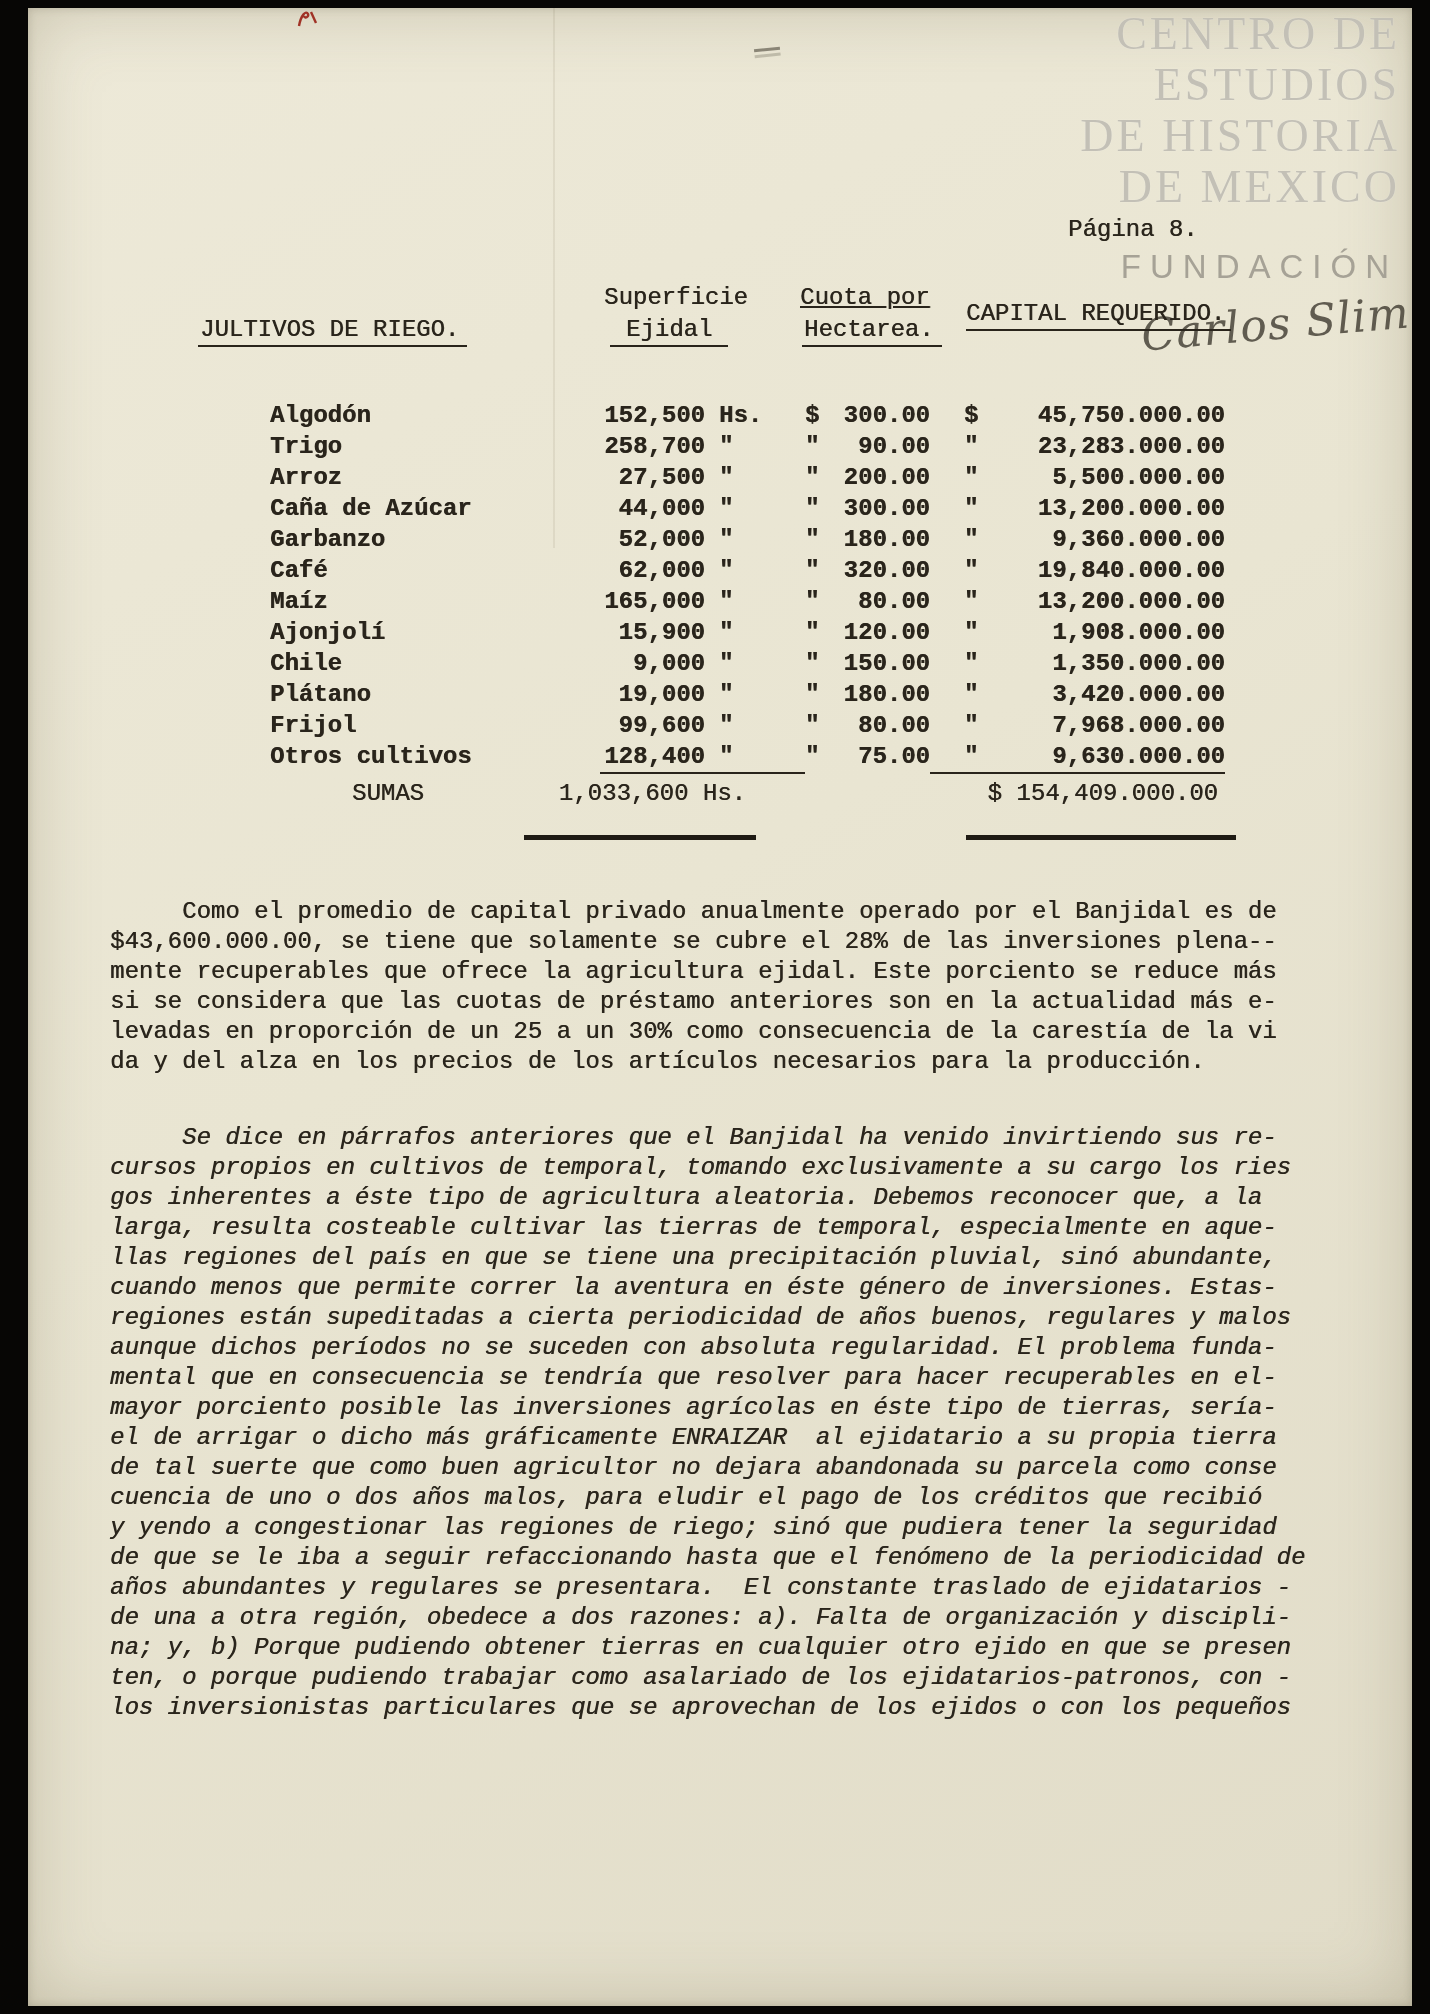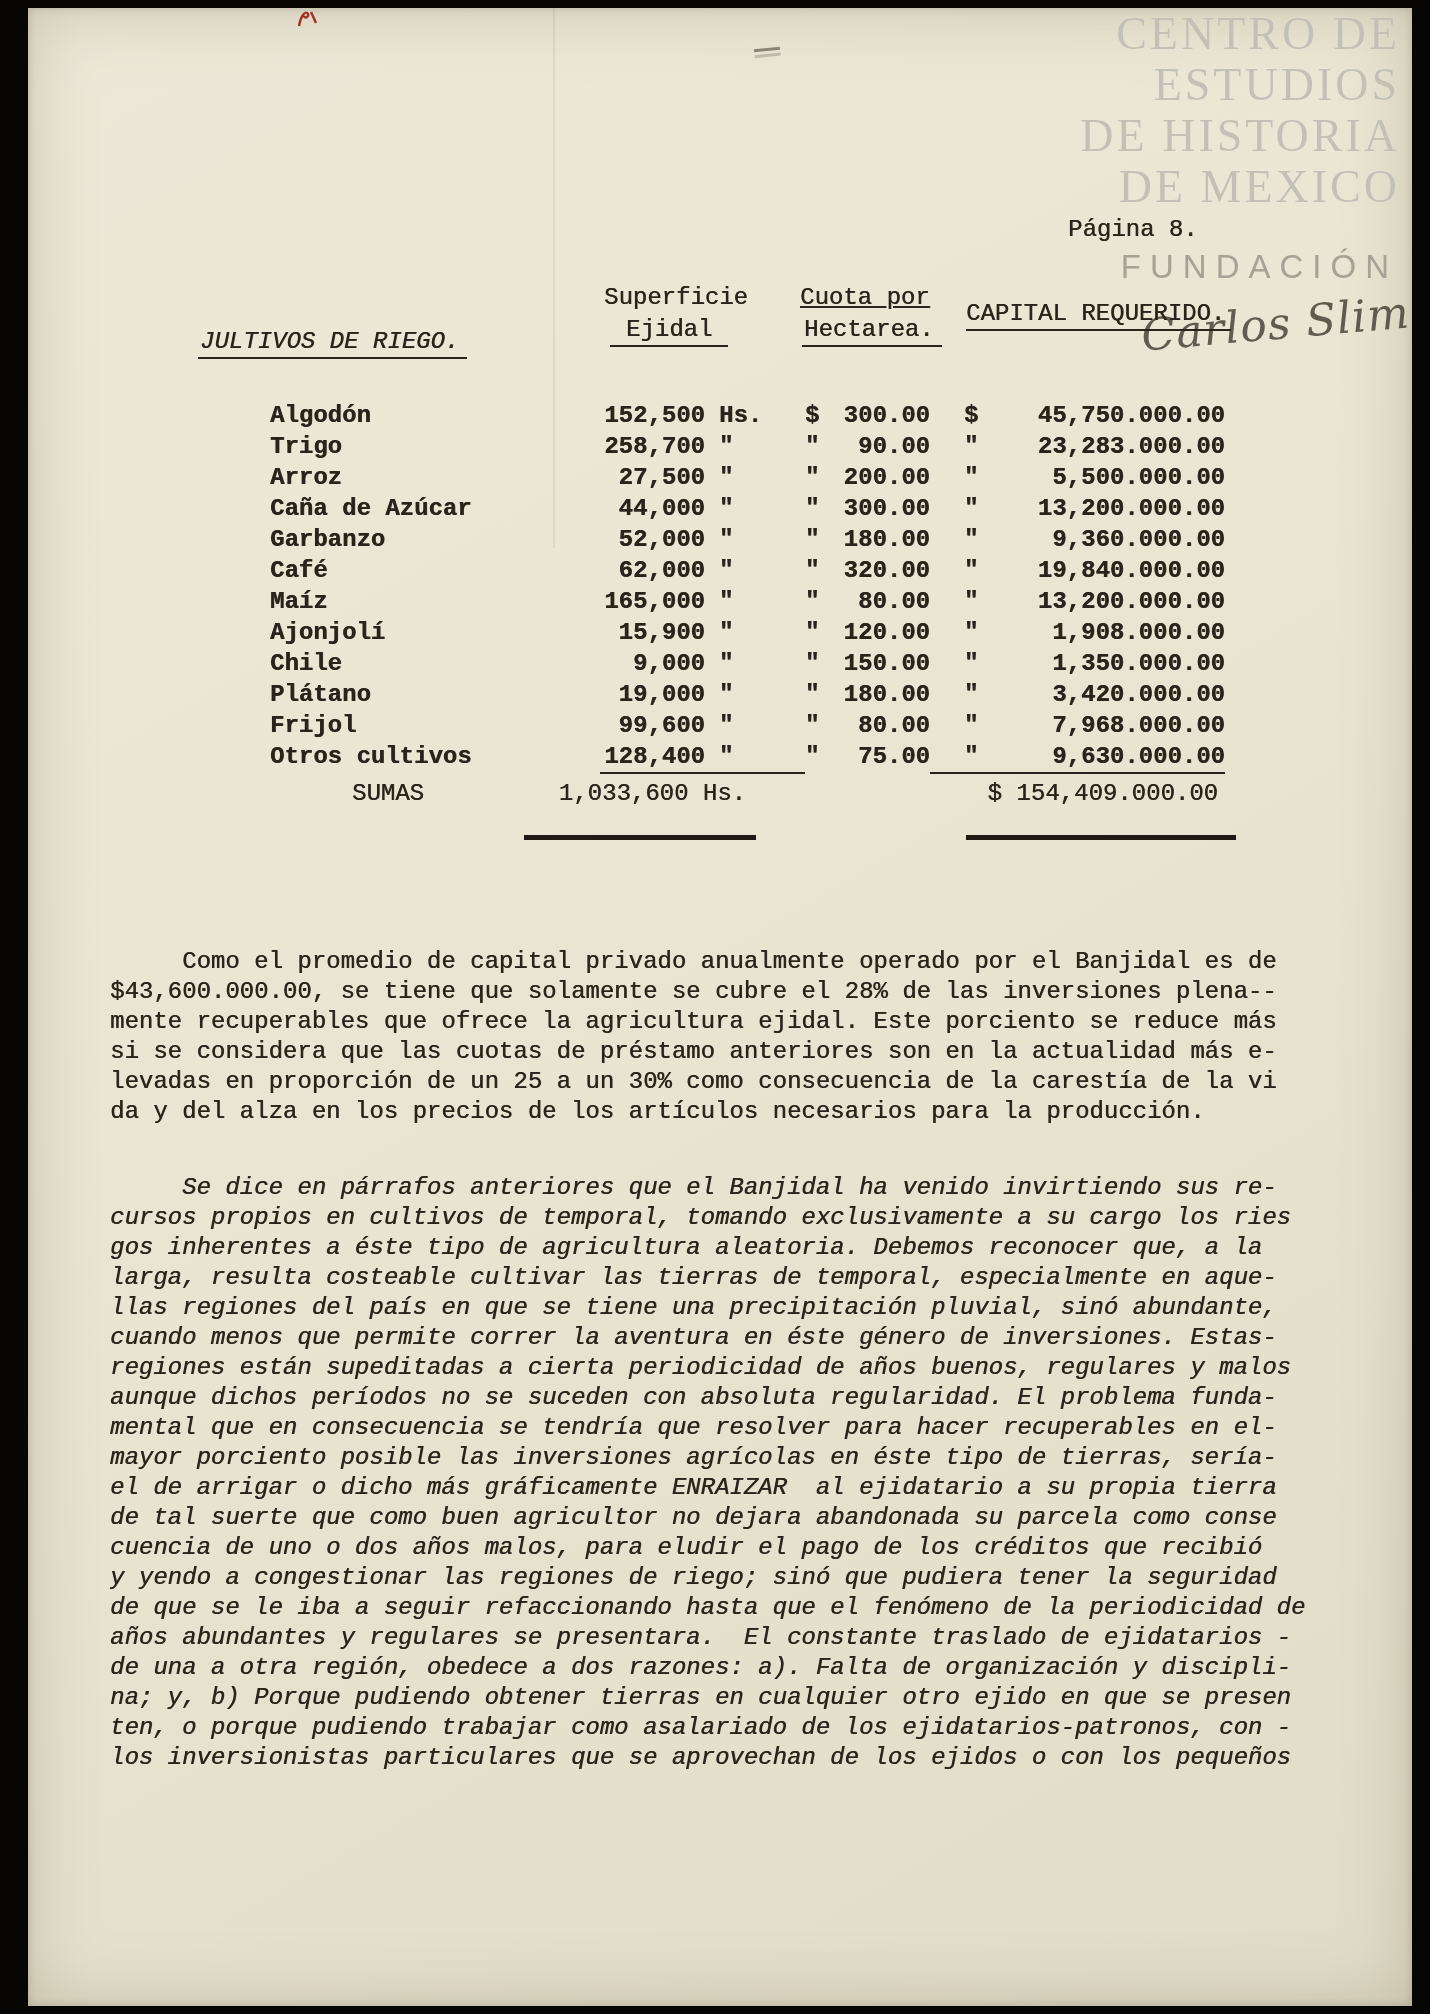--- a/index.html
+++ b/index.html
@@ -34,21 +34,21 @@
     position:absolute; top:290px; right:2px;
     font-family:"DejaVu Serif","Liberation Serif",serif;
     font-style:italic; font-size:44px; letter-spacing:1px;
     color:rgba(72,67,56,.85); transform:rotate(-5deg);
   }
 
   .doc { position:absolute; left:82px; top:0; width:1280px; font-size:24px; }
 
   .tbl-header { position:relative; height:64px; margin-top:276px; }
   .tbl-header span { position:absolute; white-space:pre; }
-  .h-col1 { left:88px;  top:44px; border-bottom:2px solid #29241b; padding:0 8px 2px 2px;font-style:italic; }
+  .h-col1 { left:88px;  top:32px; border-bottom:2px solid #29241b; padding:0 8px 2px 2px; }
   .h-col2a{ left:494px; top:0; }
   .h-col2b{ left:500px; top:32px; border-bottom:2px solid #29241b; padding:0 16px 2px 16px; }
   .h-col3a{ left:690px; top:0;text-decoration:underline; }
   .h-col3b{ left:692px; top:32px; border-bottom:2px solid #29241b; padding:0 8px 2px 2px; }
   .h-col4 { left:856px; top:16px; border-bottom:2px solid #29241b; padding:0 6px 2px 0; }
 
   .tbl-body { margin-left:160px; margin-top:52px;font-weight:bold; }
   .trow { display:grid; grid-template-columns:330px 105px 100px 30px 95px 50px 245px; line-height:31px; }
   .c2,.c5,.c7 { text-align:right; }
   .c3 { padding-left:14px; }
@@ -60,21 +60,21 @@
   .sums-label   { left:242px; }
   .sums-area    { left:380px; width:256px; text-align:right; }
   .sums-capital { left:856px; width:252px; text-align:right; }
 
   .bars { position:relative; height:8px; margin-top:26px; }
   .bar { position:absolute; top:0; height:5px; background:#1f1b14; }
   .bar-area    { left:414px; width:232px; }
   .bar-capital { left:856px; width:270px; }
 
   .para { white-space:pre; line-height:30px; }
-  .para1 { margin-top:104px; }
+  .para1 { margin-top:54px; }
   .para2 { margin-top:46px;font-style:italic; }
 
   .red-mark { position:absolute; left:268px; top:0; }
   .smudge {
     position:absolute; left:726px; top:40px; width:26px; height:3px;
     background:rgba(45,40,28,.5); transform:rotate(-6deg);
     box-shadow:0 6px 0 rgba(45,40,28,.22);
   }
   .crease { position:absolute; left:525px; top:0; width:2px; height:540px; background:rgba(105,95,70,.10); }
 </style>

